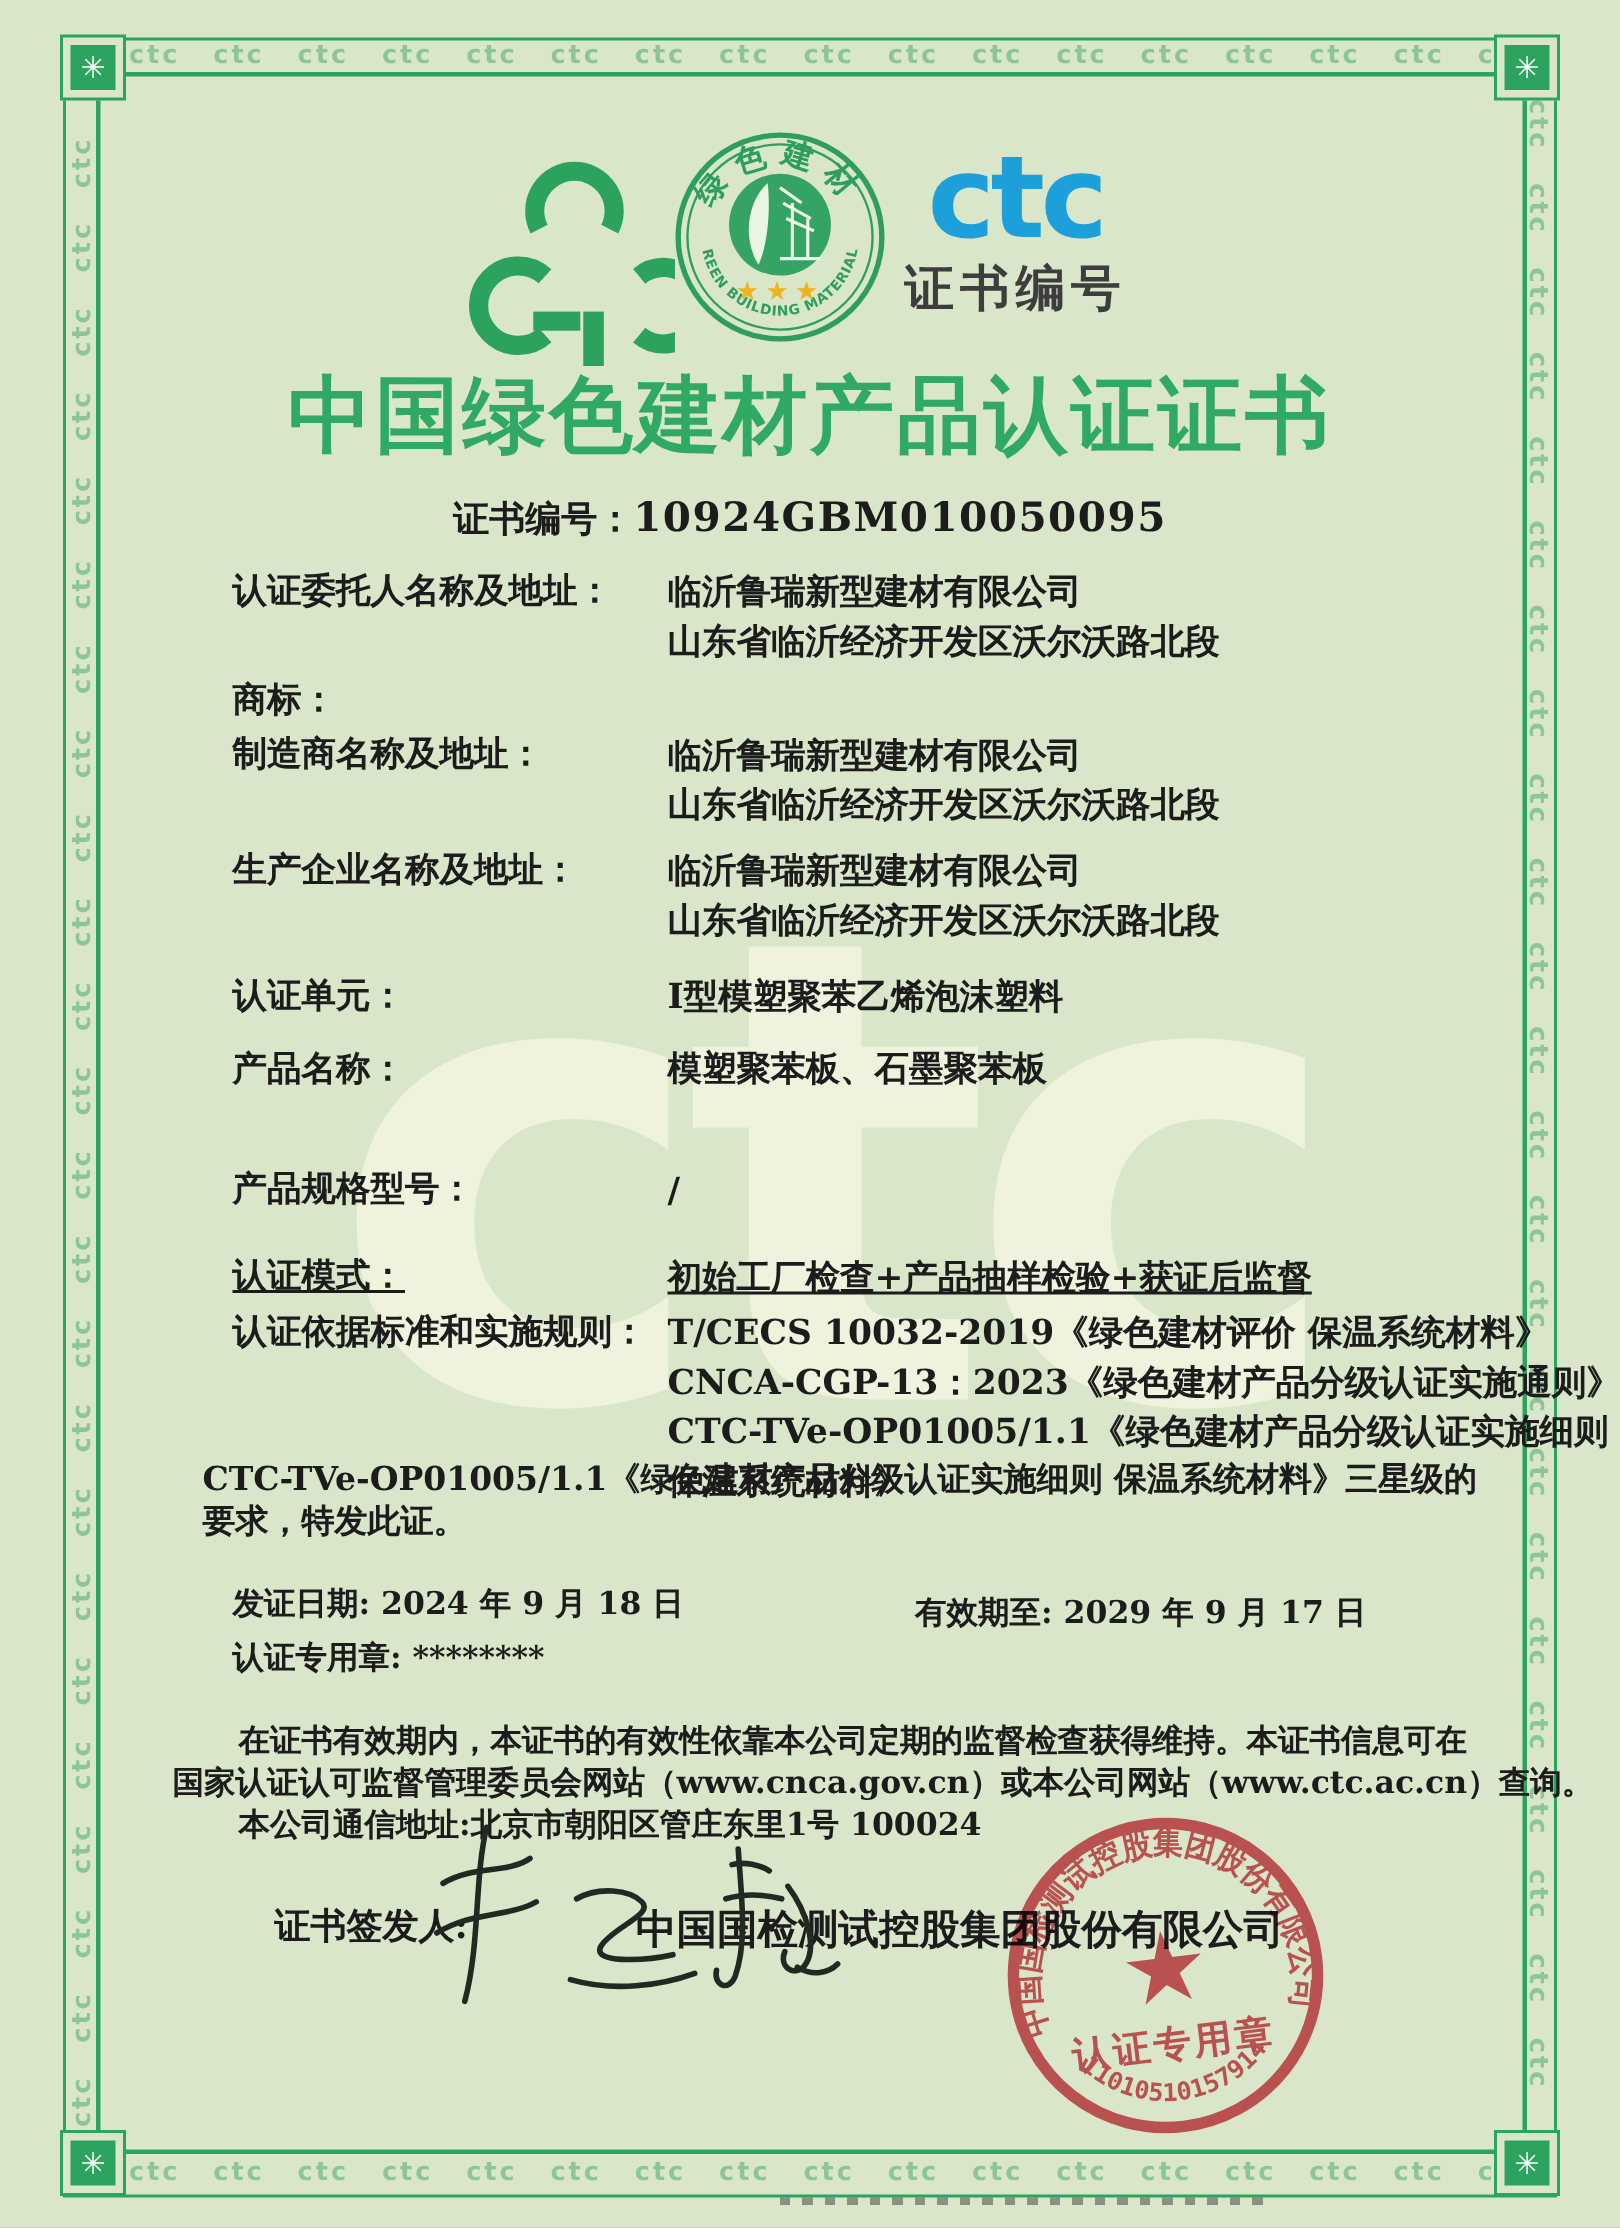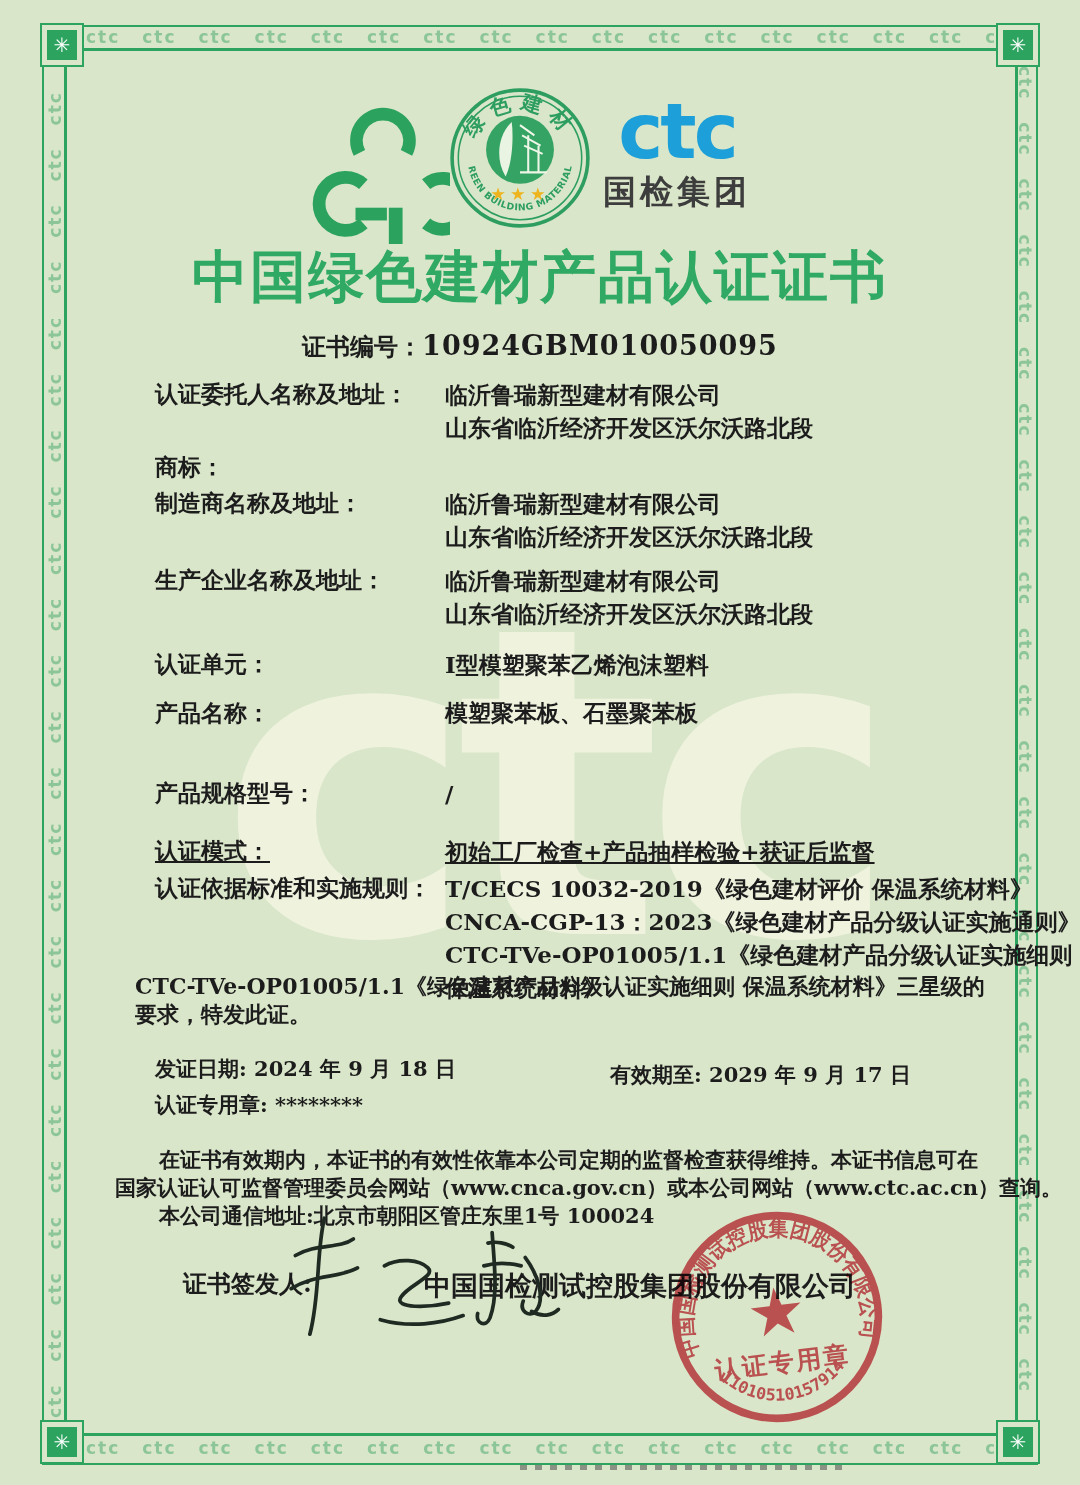--- a/index.html
+++ b/index.html
@@ -141,21 +141,21 @@
     <path d="M 62 35 C 48 48 46 72 56 88 C 62 76 64 52 62 35 Z" fill="#e9f4e3"></path>
     <g stroke="#eef6e8" stroke-width="2" fill="none">
       <path d="M 70 38 L 84 48 M 72 48 L 90 58 M 74 58 L 92 66"></path>
       <path d="M 78 48 L 78 84 M 88 58 L 88 84 M 70 84 L 96 84"></path>
     </g>
     <text x="70" y="111" text-anchor="middle" font-size="17" fill="#edb41e" letter-spacing="4">★★★</text>
   </svg>
 
   <div class="logo-ctc">
     <div class="ctc-word">ctc</div>
-    <div class="ctc-group">国检集团</div>
+    <div class="ctc-group">证书编号</div>
   </div>
 
   <div class="title">中国绿色建材产品认证证书</div>
   <div class="certline">
     <span class="lab">证书编号：</span><span class="num">10924GBM010050095</span>
   </div>
 
   <div class="fields">
       <div class="field-row">
         <div class="field-label">认证委托人名称及地址：</div>

